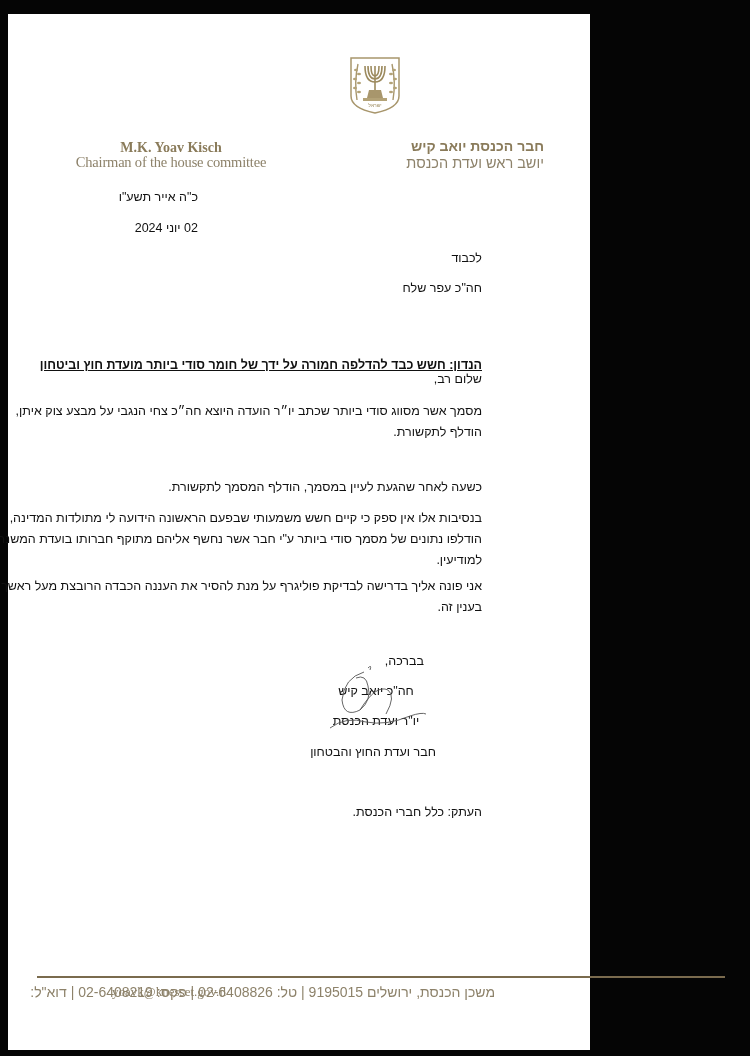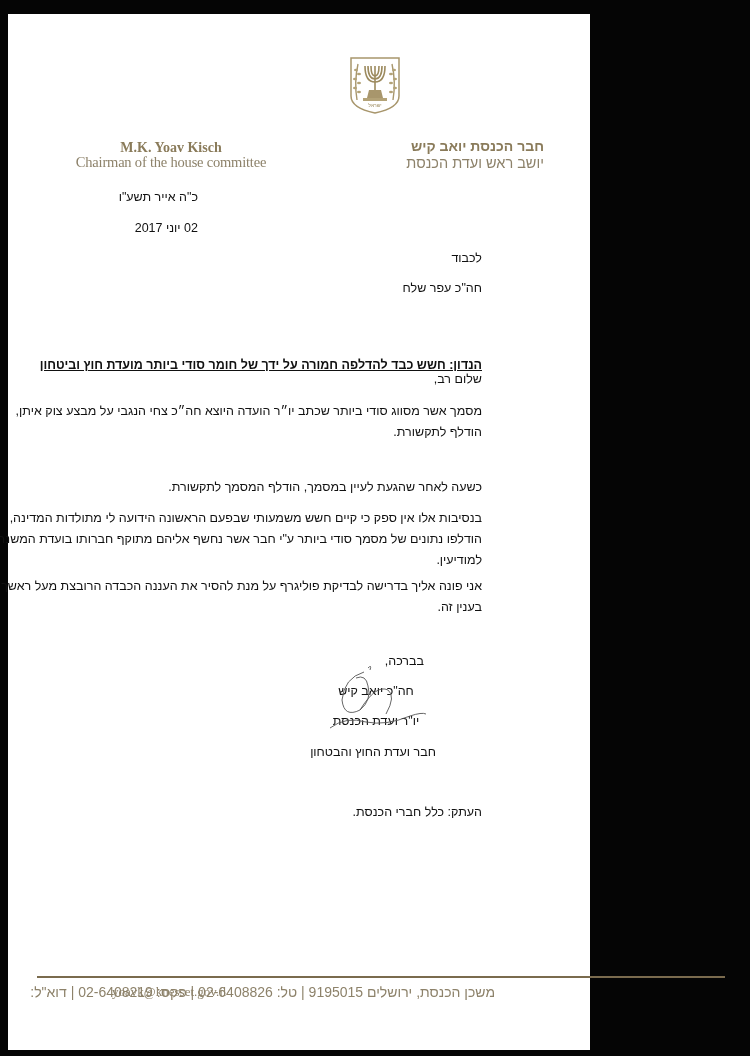--- a/index.html
+++ b/index.html
@@ -54,21 +54,21 @@
     <rect x="15" y="42" width="24" height="3" fill="#b3a277"></rect>
     <text x="27" y="51" text-anchor="middle" font-size="5" fill="#9c8a5e" font-family="Liberation Sans, sans-serif">ישראל</text>
   </svg>
 
   <div class="abs en-name">M.K. Yoav Kisch</div>
   <div class="abs en-title">Chairman of the house committee</div>
   <div class="abs he-name">חבר הכנסת יואב קיש</div>
   <div class="abs he-title">יושב ראש ועדת הכנסת</div>
 
   <div class="abs txt" style="left:110px; top:173px; width:80px;">כ"ה אייר תשע"ו</div>
-  <div class="abs txt" style="left:110px; top:204px; width:80px;">02 יוני 2017</div>
+  <div class="abs txt" style="left:110px; top:204px; width:80px;">02 יוני 2024</div>
 
   <div class="abs txt" style="right:108px; top:234px;">לכבוד</div>
   <div class="abs txt" style="right:108px; top:264px;">חה"כ עפר שלח</div>
 
   <div class="abs txt subject" style="right:108px; top:324px; width:500px;">הנדון: חשש כבד להדלפה חמורה על ידך של חומר סודי ביותר מועדת חוץ וביטחון</div>
 
   <div class="abs txt" style="right:108px; top:355px;">שלום רב,</div>
 
   <div class="abs txt" style="right:108px; top:387px; width:500px;">מסמך אשר מסווג סודי ביותר שכתב יו״ר הועדה היוצא חה״כ צחי הנגבי על מבצע צוק איתן, הודלף לתקשורת.</div>
   <div class="abs txt" style="right:108px; top:463px; width:500px;">כשעה לאחר שהגעת לעיין במסמך, הודלף המסמך לתקשורת.</div>

